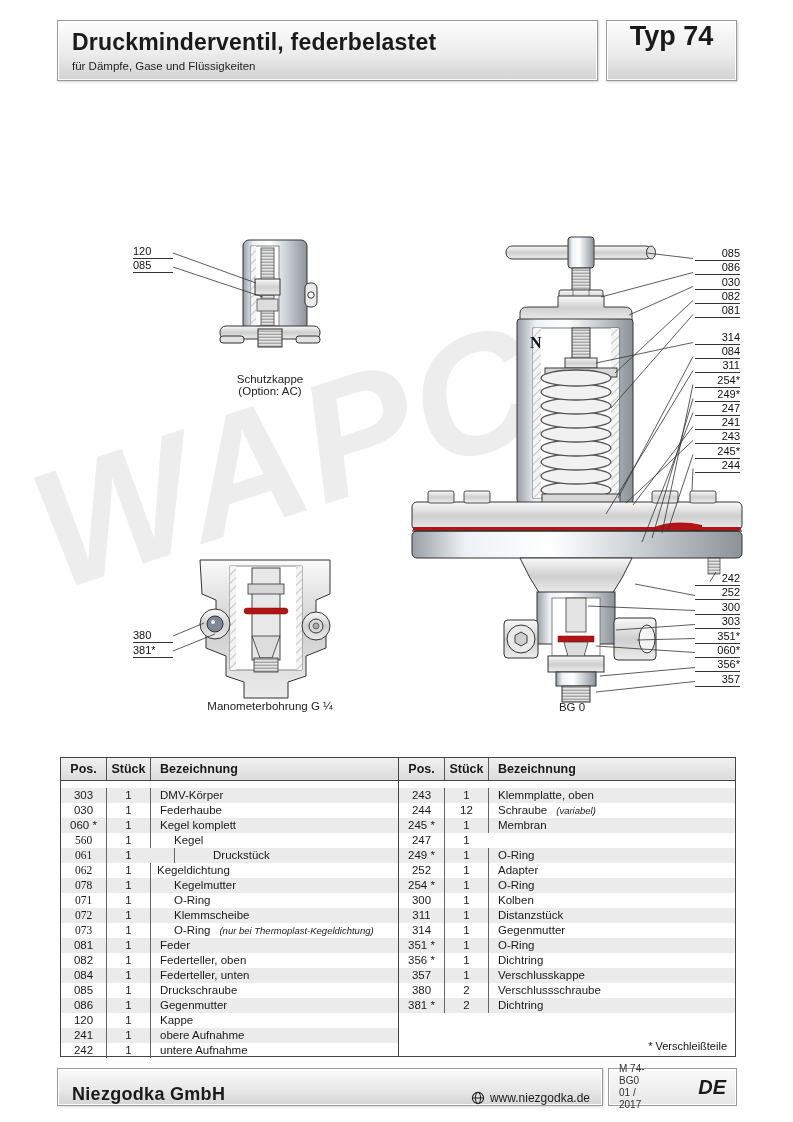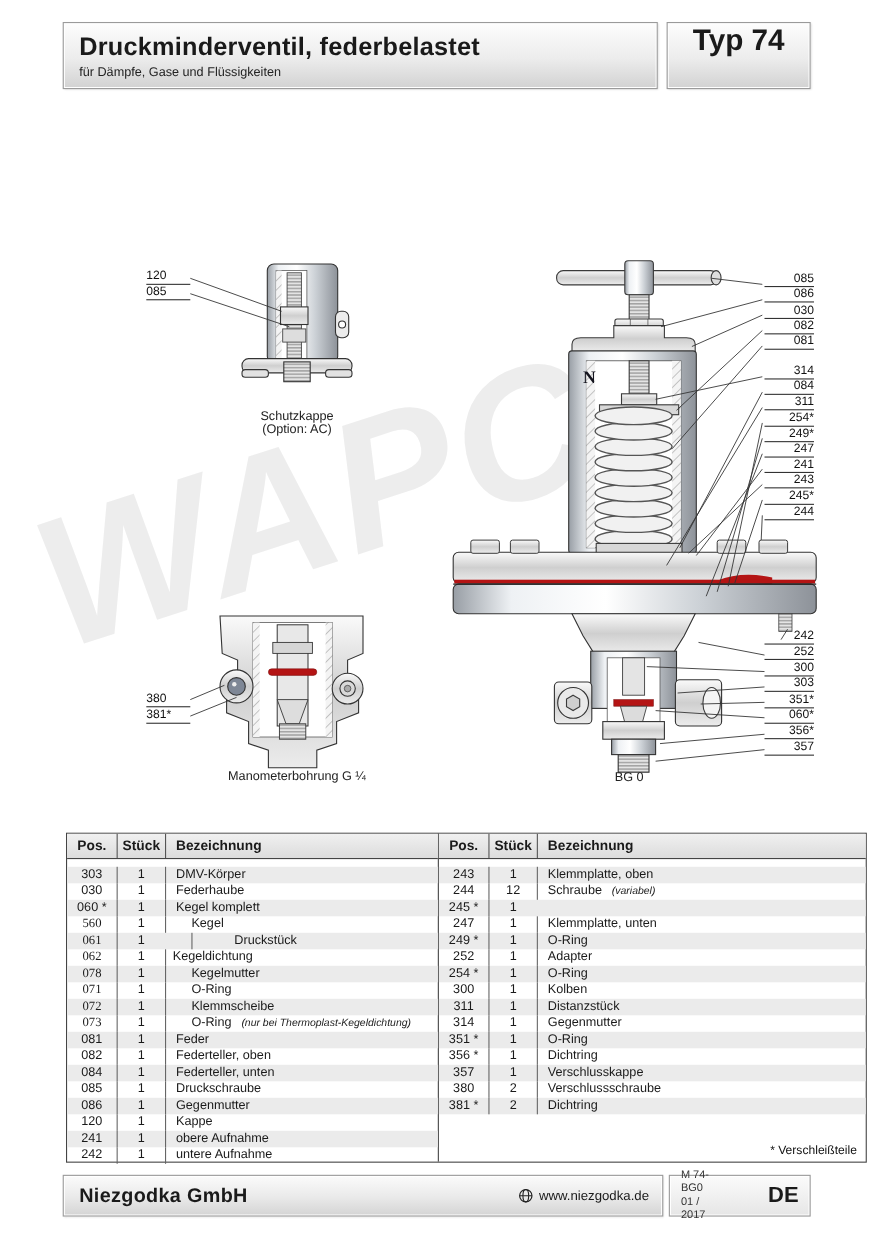--- a/index.html
+++ b/index.html
@@ -17,21 +17,21 @@
   
   .watermark{position:absolute;left:40px;top:440px;z-index:0;font-size:168px;font-weight:bold;
              font-style:italic;color:#c9c9c9;opacity:.33;letter-spacing:4px;white-space:nowrap;
              transform:rotate(-18deg);transform-origin:left center;pointer-events:none;}
   
   svg.draw{position:absolute;z-index:1;}
   .co{position:absolute;z-index:2;height:13px;font-size:11px;line-height:12px;color:#111;
       border-bottom:1px solid #333;}
   .caption{position:absolute;z-index:2;font-size:11.5px;color:#222;text-align:center;}
   
-  .tbl{position:absolute;left:60px;top:757px;width:728px;height:300px;z-index:2;
+  .tbl{position:absolute;left:60px;top:757px;width:676px;height:300px;z-index:2;
        box-sizing:border-box;border:1px solid #444;display:flex;background:#fff;font-size:11.5px;}
   .half{box-sizing:border-box;position:relative;}
   .half.left{width:338px;border-right:1px solid #444;}
   .half.right{flex:1;}
   .thead{display:grid;grid-template-columns:45px 44px 1fr;height:22px;line-height:22px;
          background:linear-gradient(180deg,#f0f0f0,#dcdcdc);font-weight:bold;font-size:12.5px;
          border-bottom:1px solid #444;}
   .thead span{text-align:center;}
   .thead .hc-name{text-align:left;padding-left:9px;border-left:1px solid #555;}
   .thead .hc-qty{border-left:1px solid #555;}
@@ -40,28 +40,28 @@
   .trow.alt{background:#ebebeb;}
   .c-pos{text-align:center;}
   .c-pos.sub{text-align:left;padding-left:14px;font-family:Liberation Serif, serif;}
   .c-qty{text-align:center;border-left:1px solid #666;}
   .c-name{padding-left:9px;border-left:1px solid #666;white-space:nowrap;overflow:hidden;}
   .c-name .note{font-style:italic;font-size:9.5px;margin-left:9px;color:#222;}
   .footnote{position:absolute;right:8px;bottom:4px;font-size:11px;color:#111;}
   
   .f-bar{position:absolute;left:57px;top:1068px;width:546px;height:38px;z-index:2;box-sizing:border-box;
          border:1px solid #9a9a9a;background:linear-gradient(180deg,#fbfbfb,#e9e9e9 55%,#d4d4d4);
-         box-shadow:inset 0 0 0 1px #fff,1px 1px 2px rgba(0,0,0,.15);display:flex;align-items:center;}
+         box-shadow:inset 0 0 0 1px #fff,1px 1px 2px rgba(0,0,0,.15);display:flex;align-items:flex-end;}
   .company{font-size:18px;font-weight:bold;padding-left:14px;letter-spacing:.3px;}
   .site{margin-left:auto;display:flex;align-items:center;gap:5px;padding-right:12px;font-size:12px;}
   .f-box{position:absolute;left:608px;top:1068px;width:129px;height:38px;z-index:2;box-sizing:border-box;
          border:1px solid #9a9a9a;background:linear-gradient(180deg,#fbfbfb,#e6e6e6);
          box-shadow:inset 0 0 0 1px #fff;display:flex;align-items:center;gap:48px;}
   .doc-meta{padding-left:10px;font-size:10px;line-height:12px;color:#333;}
-  .lang{margin-left:auto;padding-right:10px;font-size:20px;font-weight:bold;}
+  .lang{margin-left:auto;padding-right:10px;font-size:20px;font-weight:bold;font-style:italic;}
 </style>
 </head>
 <body>
 
 <div class="page">
 
   <svg width="0" height="0" style="position:absolute" aria-hidden="true">
     <defs>
       <linearGradient id="gV" x1="0" y1="0" x2="0" y2="1">
         <stop offset="0" stop-color="#fafafa"></stop>
@@ -380,25 +380,25 @@
             <span class="c-name"><span>Klemmplatte, oben</span></span>
           </div>
           <div class="trow">
             <span class="c-pos">244</span>
             <span class="c-qty">12</span>
             <span class="c-name"><span>Schraube</span><span class="note">(variabel)</span></span>
           </div>
           <div class="trow alt">
             <span class="c-pos">245 *</span>
             <span class="c-qty">1</span>
+            <span class="c-name"><span>Membran</span></span>
           </div>
           <div class="trow">
             <span class="c-pos">247</span>
             <span class="c-qty">1</span>
-            <span class="c-name"><span>Klemmplatte, unten</span></span>
           </div>
           <div class="trow alt">
             <span class="c-pos">249 *</span>
             <span class="c-qty">1</span>
             <span class="c-name"><span>O-Ring</span></span>
           </div>
           <div class="trow">
             <span class="c-pos">252</span>
             <span class="c-qty">1</span>
             <span class="c-name"><span>Adapter</span></span>

